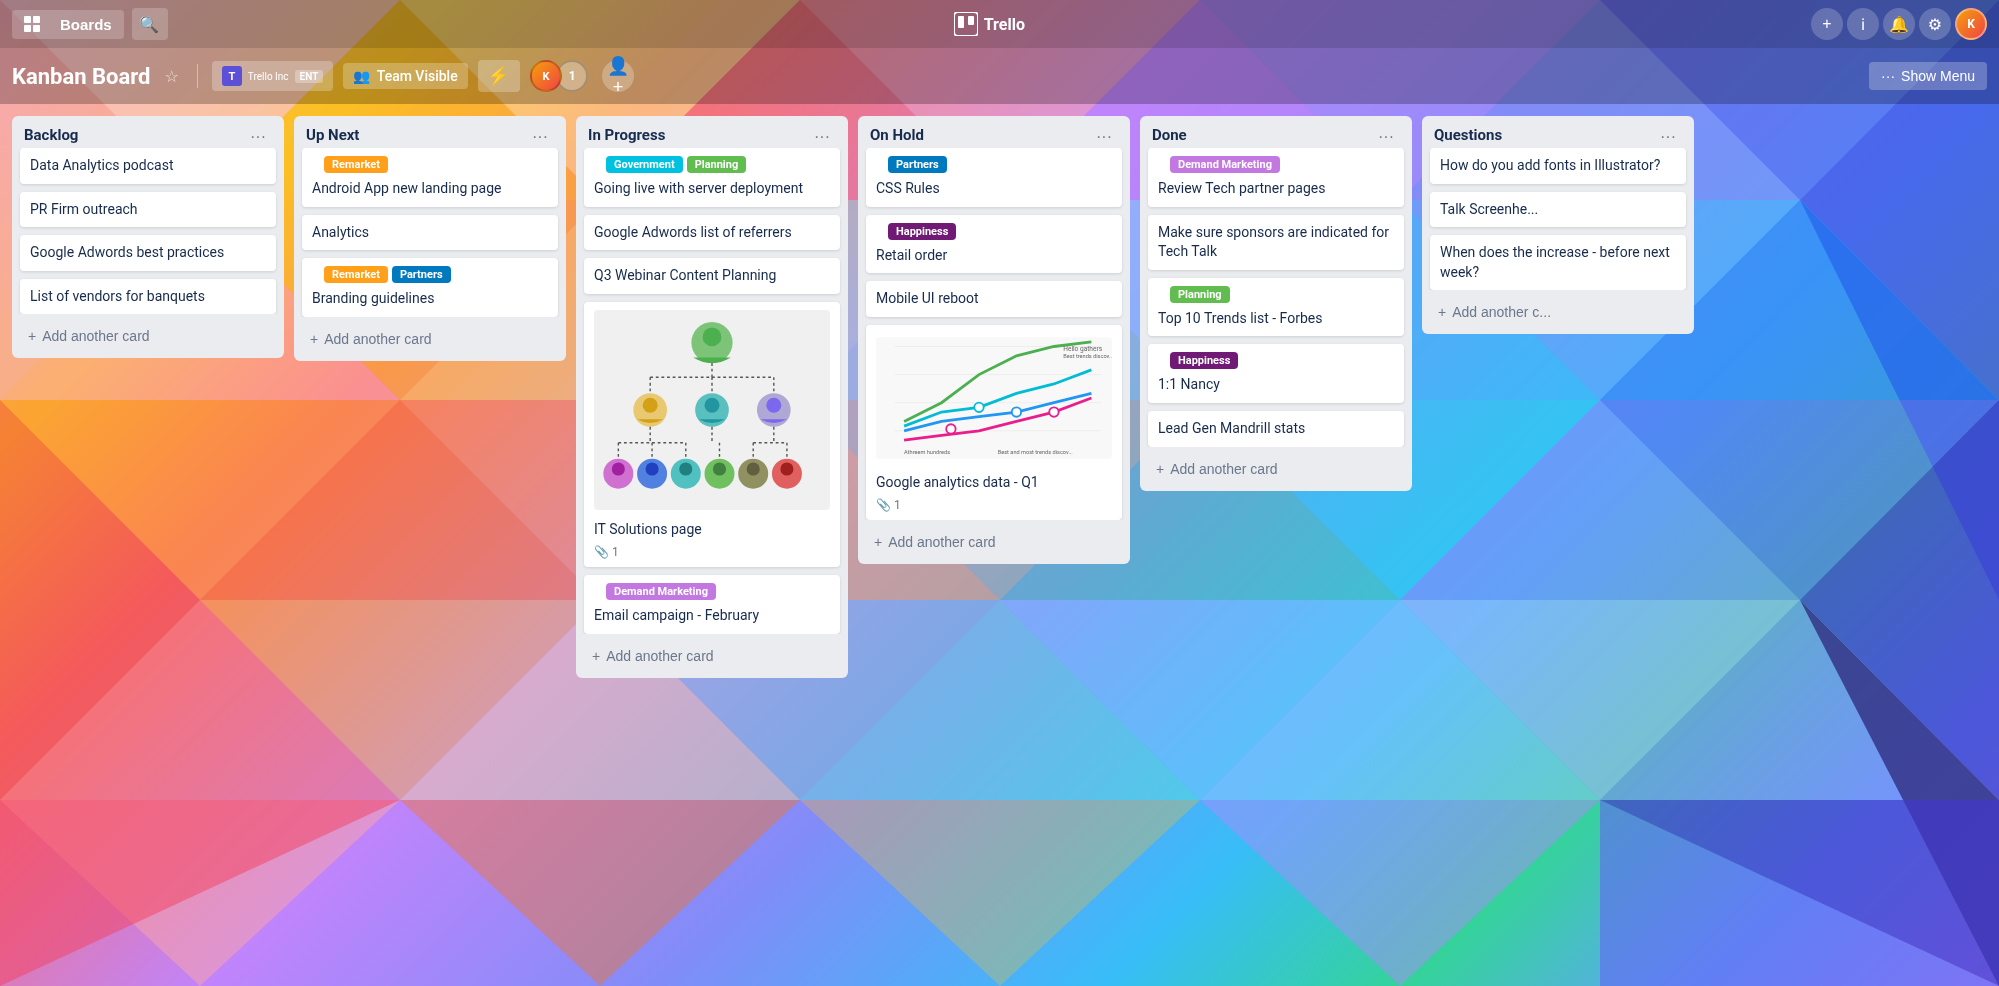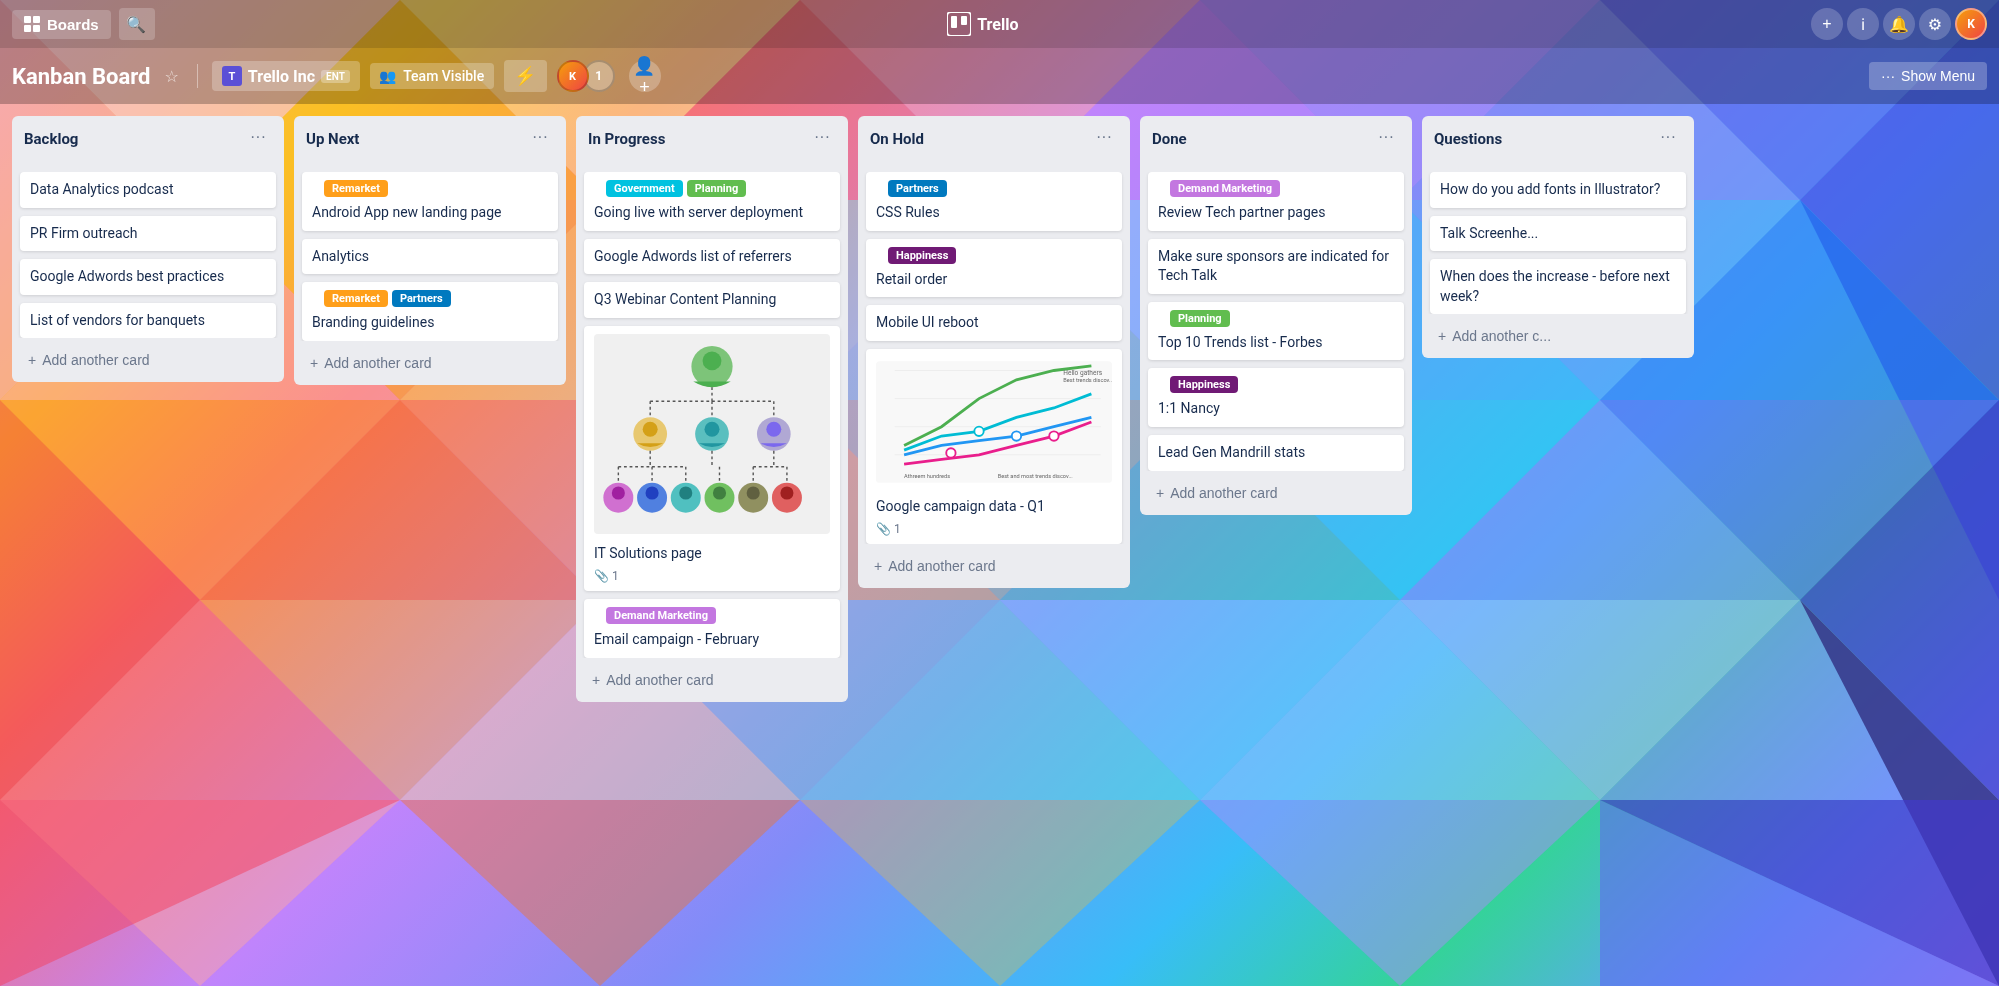--- a/index.html
+++ b/index.html
@@ -40,21 +40,21 @@
       height: 48px;
       display: flex;
       align-items: center;
       padding: 0 12px;
       gap: 8px;
     }
 
     .nav-boards-btn {
       display: flex;
       align-items: center;
-      gap: 7px;
+      gap: 20px;
       background: rgba(255,255,255,0.2);
       border: none;
       border-radius: 4px;
       color: white;
       padding: 6px 12px;
       font-size: 15px;
       font-weight: 600;
       cursor: pointer;
     }
 
@@ -190,22 +190,22 @@
       display: flex;
       align-items: center;
       justify-content: center;
       color: white;
       font-size: 11px;
       font-weight: bold;
     }
 
     .workspace-name {
       color: white;
-      font-size: 16px;
-      font-weight: 700;
+      font-size: 10px;
+      font-weight: 400;
     }
 
     .workspace-ent {
       background: rgba(255,255,255,0.3);
       border-radius: 3px;
       padding: 1px 5px;
       font-size: 10px;
       color: white;
       font-weight: 600;
     }
@@ -317,23 +317,23 @@
       border-radius: 6px;
       min-width: 272px;
       max-width: 272px;
       display: flex;
       flex-direction: column;
       max-height: 100%;
     }
 
     .list-header {
       display: flex;
-      align-items: flex-end;
+      align-items: flex-start;
       justify-content: space-between;
-      padding: 10px 12px 24px;
+      padding: 10px 12px 0;
     }
 
     .list-title {
       font-size: 15px;
       font-weight: 700;
       color: #172b4d;
     }
 
     .list-menu-btn {
       background: none;
@@ -740,21 +740,21 @@
           <circle cx="110" cy="75" r="5" fill="white" stroke="#00bcd4" stroke-width="2"></circle>
           <circle cx="150" cy="80" r="5" fill="white" stroke="#2196f3" stroke-width="2"></circle>
           <circle cx="190" cy="80" r="5" fill="white" stroke="#e91e8c" stroke-width="2"></circle>
           <circle cx="80" cy="98" r="5" fill="white" stroke="#e91e8c" stroke-width="2"></circle>
 
           <text x="200" y="15" font-size="7" fill="#666">Hello gathers</text>
           <text x="200" y="22" font-size="6" fill="#666">Best trends discov...</text>
           <text x="30" y="125" font-size="6" fill="#666">Athreem hundreds</text>
           <text x="130" y="125" font-size="6" fill="#666">Best and most trends discov...</text>
         </svg>
-        <div class="card-title">Google campaign data - Q1</div>
+        <div class="card-title">Google analytics data - Q1</div>
         <div class="card-meta">
           <span class="card-attachment">📎 1</span>
         </div>
       </div>
     </div>
     <button class="add-card-btn">
       <span>+</span>
       <span>Add another card</span>
     </button>
   </div>

